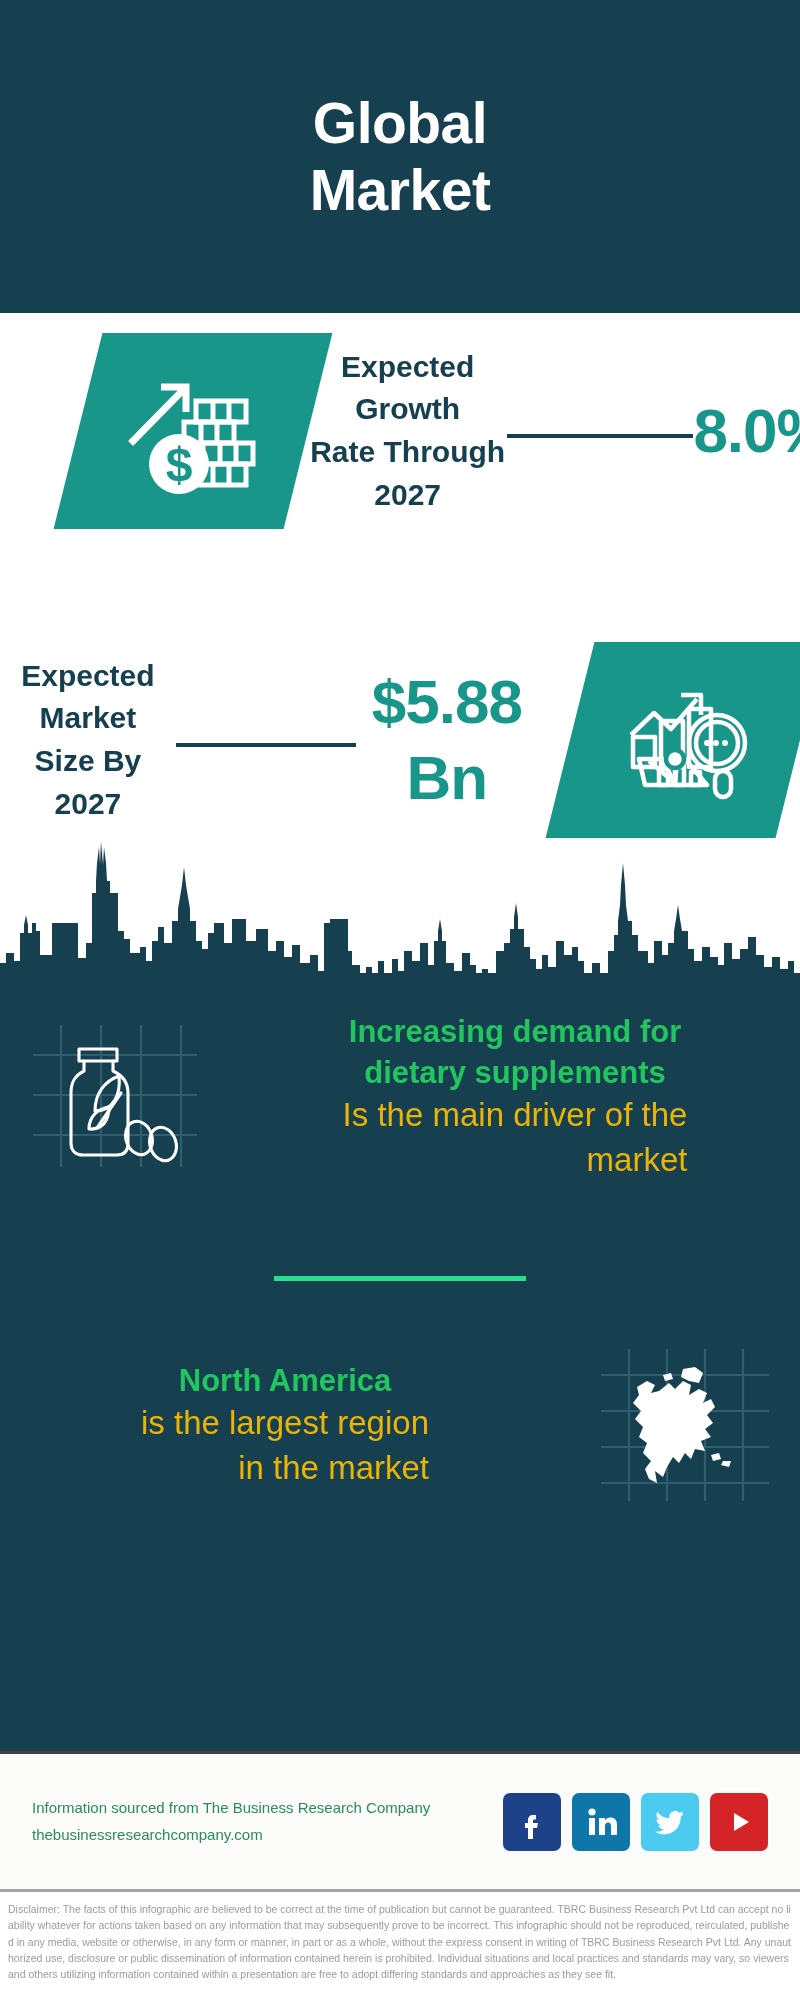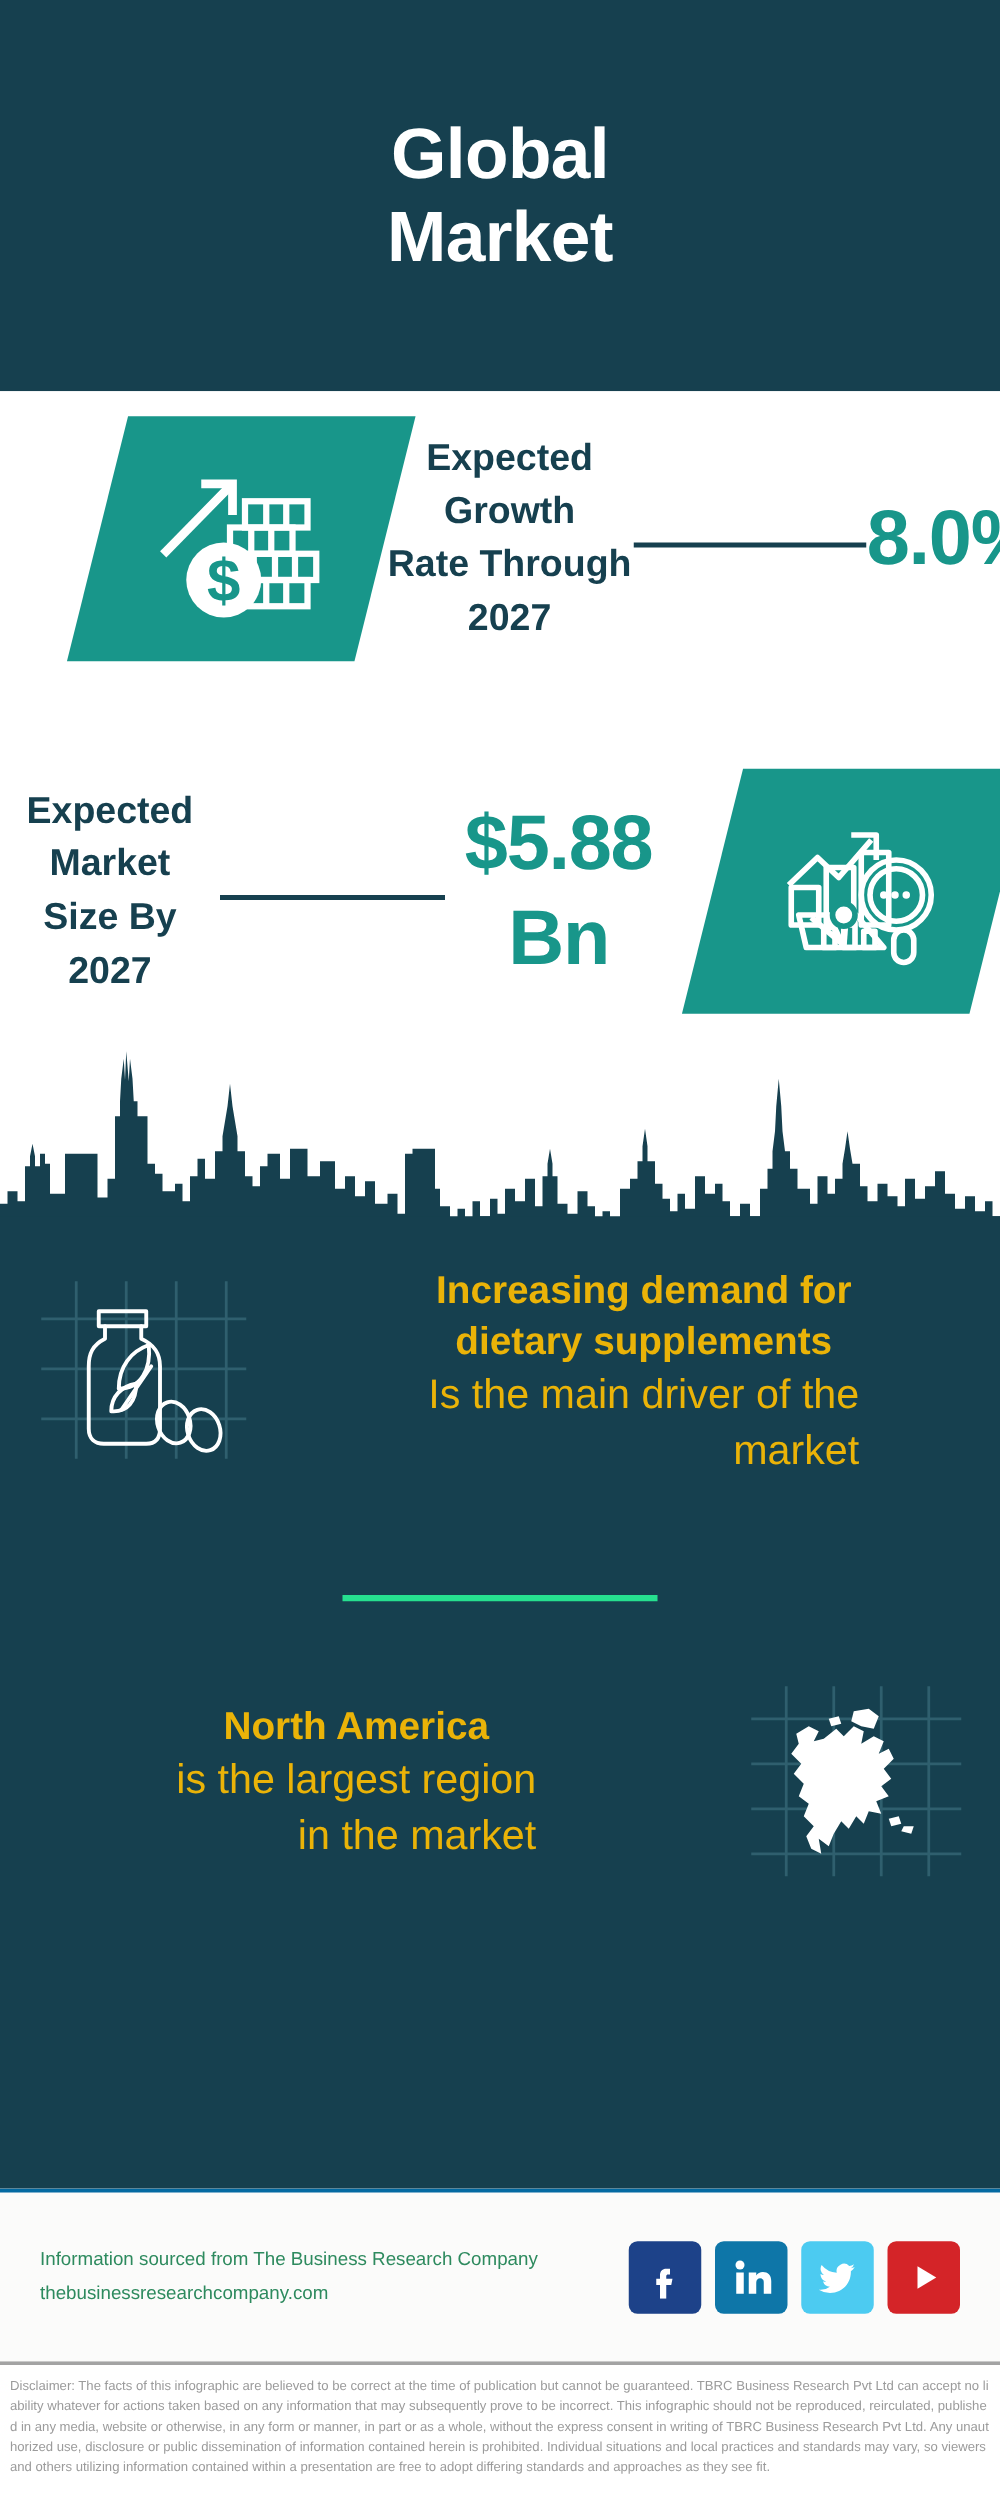--- a/index.html
+++ b/index.html
@@ -28,21 +28,21 @@
     letter-spacing:-0.5px;
     padding:0 40px;
   }
   .header-title .tline { display:block; }
 
   
   .mid { background:#ffffff; position:relative; flex:0 0 auto; height:660px; }
 
   .stat-row { display:flex; align-items:center; position:absolute; width:100%; }
   .row-growth { top:20px; }
-  .row-size { top:302px;align-items:center; }
+  .row-size { top:329px;align-items:center; }
 
   .badge {
     width:230px; height:196px;
     background:#18968a;
     transform:skewX(-14deg);
     display:flex; align-items:center; justify-content:center;
     flex-shrink:0;
   }
   .badge-inner { transform:skewX(14deg); display:flex; align-items:center; justify-content:center; }
   .badge-left { margin-left:78px; }
@@ -92,21 +92,21 @@
 
   .fact { display:flex; align-items:center; position:absolute; width:100%; }
   .fact-supp { top:38px; }
   .fact-region { top:372px; }
 
   .fact-icon { width:230px; flex-shrink:0; display:flex; align-items:center; justify-content:center; }
   .fact-icon.right-side { order:2; }
   .fact-body { flex:1; display:flex; flex-direction:column; align-items:center; padding:0 14px; }
 
   .fact-head {
-    color:#eab308;
+    color:#22c55e;
     font-size:31px;
     font-weight:bold;
     line-height:1.33;
     text-align:center;
   }
   .fact-sub {
     color:#eab308;
     font-size:33px;
     font-weight:normal;
     line-height:1.34;
@@ -119,21 +119,21 @@
     width:252px; height:5px;
     background:#26e08f;
   }
 
   
   .footer {
     background:#fbfbfa;
     height:138px;
     flex-shrink:0;
     display:flex; align-items:center;
-    border-top:3px solid #0369a1;
+    border-top:3px solid #404040;
     position:relative;
   }
   .footer-text { margin-left:32px; line-height:1.75; }
   .footer-text div {
     color:#2d8a5e;
     font-size:15px;
   }
   .socials { position:absolute; right:32px; top:50%; transform:translateY(-50%); display:flex; gap:11px; }
   .soc {
     width:58px; height:58px; border-radius:7px;

